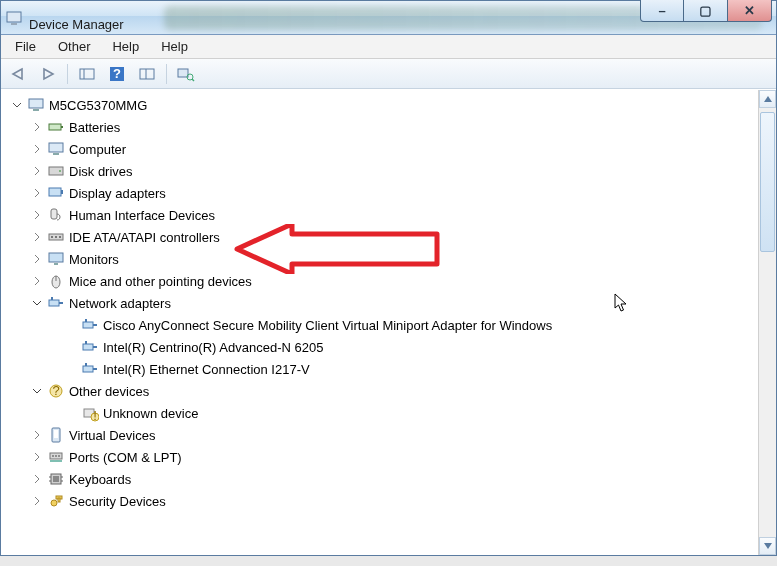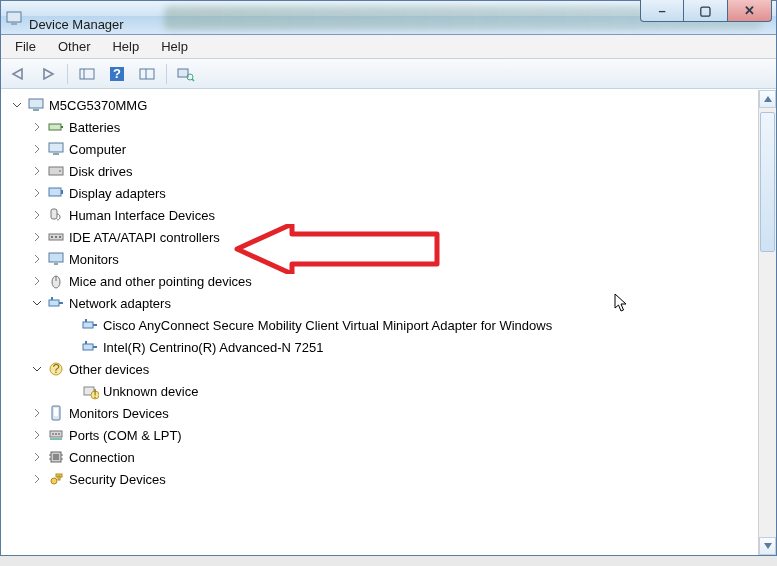--- a/index.html
+++ b/index.html
@@ -273,60 +273,71 @@
       </div>
           <div class="tree-row lvl2">
         <span class="expander"></span>
         <span class="node-icon">
               <svg viewBox="0 0 18 18">
                 <rect x="2" y="6" width="10" height="6" fill="#c8e0f4" stroke="#4a7ab0"></rect>
                 <rect x="12" y="8" width="4" height="2" fill="#4a7ab0"></rect>
                 <rect x="4" y="3" width="2" height="3" fill="#4a7ab0"></rect>
               </svg>
             </span>
-        <span class="node-label">Intel(R) Centrino(R) Advanced-N 7251</span>
-      </div>
-          <div class="tree-row lvl1">
-    <span class="expander">
-              <svg width="10" height="10">
-                <path d="M1 3 L5 7 L9 3" fill="none" stroke="#404040"></path>
-              </svg>
-            </span>
-    <span class="node-icon">
-              <svg viewBox="0 0 18 18">
-                <circle cx="9" cy="9" r="6" fill="#f5e6a8" stroke="#c0a020"></circle>
-                <text x="9" y="13" text-anchor="middle" font-size="10" fill="#8a6a00">?</text>
-              </svg>
-            </span>
-    <span class="node-label">Other devices</span>
-  </div>
+        <span class="node-label">Intel(R) Centrino(R) Advanced-N 6205</span>
+      </div>
           <div class="tree-row lvl2">
         <span class="expander"></span>
         <span class="node-icon">
               <svg viewBox="0 0 18 18">
+                <rect x="2" y="6" width="10" height="6" fill="#c8e0f4" stroke="#4a7ab0"></rect>
+                <rect x="12" y="8" width="4" height="2" fill="#4a7ab0"></rect>
+                <rect x="4" y="3" width="2" height="3" fill="#4a7ab0"></rect>
+              </svg>
+            </span>
+        <span class="node-label">Intel(R) Ethernet Connection I217-V</span>
+      </div>
+          <div class="tree-row lvl1">
+    <span class="expander">
+              <svg width="10" height="10">
+                <path d="M1 3 L5 7 L9 3" fill="none" stroke="#404040"></path>
+              </svg>
+            </span>
+    <span class="node-icon">
+              <svg viewBox="0 0 18 18">
+                <circle cx="9" cy="9" r="6" fill="#f5e6a8" stroke="#c0a020"></circle>
+                <text x="9" y="13" text-anchor="middle" font-size="10" fill="#8a6a00">?</text>
+              </svg>
+            </span>
+    <span class="node-label">Other devices</span>
+  </div>
+          <div class="tree-row lvl2">
+        <span class="expander"></span>
+        <span class="node-icon">
+              <svg viewBox="0 0 18 18">
                 <rect x="3" y="5" width="10" height="8" fill="#e8e8e8" stroke="#888"></rect>
                 <circle cx="14" cy="13" r="4" fill="#f5e6a8" stroke="#c0a020"></circle>
                 <text x="14" y="16" text-anchor="middle" font-size="7" fill="#8a6a00">!</text>
               </svg>
             </span>
         <span class="node-label">Unknown device</span>
       </div>
           <div class="tree-row lvl1">
     <span class="expander">
               <svg width="10" height="10">
                 <path d="M3 1 L7 5 L3 9" fill="none" stroke="#808080"></path>
               </svg>
             </span>
     <span class="node-icon">
               <svg viewBox="0 0 18 18">
                 <rect x="5" y="2" width="8" height="14" rx="1" fill="#dce8f4" stroke="#5a7ba0"></rect>
                 <rect x="7" y="4" width="4" height="8" fill="#fff"></rect>
               </svg>
             </span>
-    <span class="node-label">Monitors Devices</span>
+    <span class="node-label">Virtual Devices</span>
   </div>
           <div class="tree-row lvl1">
     <span class="expander">
               <svg width="10" height="10">
                 <path d="M3 1 L7 5 L3 9" fill="none" stroke="#808080"></path>
               </svg>
             </span>
     <span class="node-icon">
               <svg viewBox="0 0 18 18">
                 <rect x="3" y="5" width="12" height="6" fill="#d8d8d8" stroke="#777"></rect>
@@ -347,21 +358,21 @@
     <span class="node-icon">
               <svg viewBox="0 0 18 18">
                 <rect x="4" y="4" width="10" height="10" fill="#d0d0d0" stroke="#666"></rect>
                 <rect x="6" y="6" width="6" height="6" fill="#888"></rect>
                 <line x1="2" y1="7" x2="4" y2="7" stroke="#666"></line>
                 <line x1="2" y1="11" x2="4" y2="11" stroke="#666"></line>
                 <line x1="14" y1="7" x2="16" y2="7" stroke="#666"></line>
                 <line x1="14" y1="11" x2="16" y2="11" stroke="#666"></line>
               </svg>
             </span>
-    <span class="node-label">Connection</span>
+    <span class="node-label">Keyboards</span>
   </div>
           <div class="tree-row lvl1">
     <span class="expander">
               <svg width="10" height="10">
                 <path d="M3 1 L7 5 L3 9" fill="none" stroke="#808080"></path>
               </svg>
             </span>
     <span class="node-icon">
               <svg viewBox="0 0 18 18">
                 <circle cx="7" cy="11" r="3" fill="#f0d060" stroke="#b08a20"></circle>

